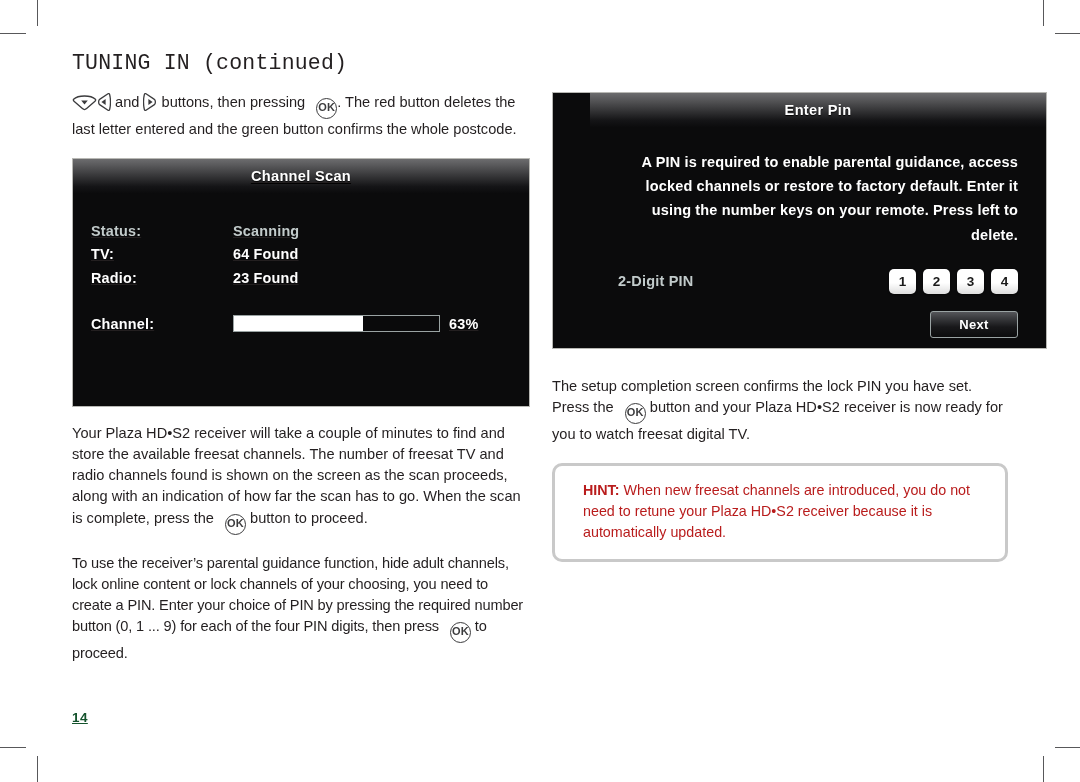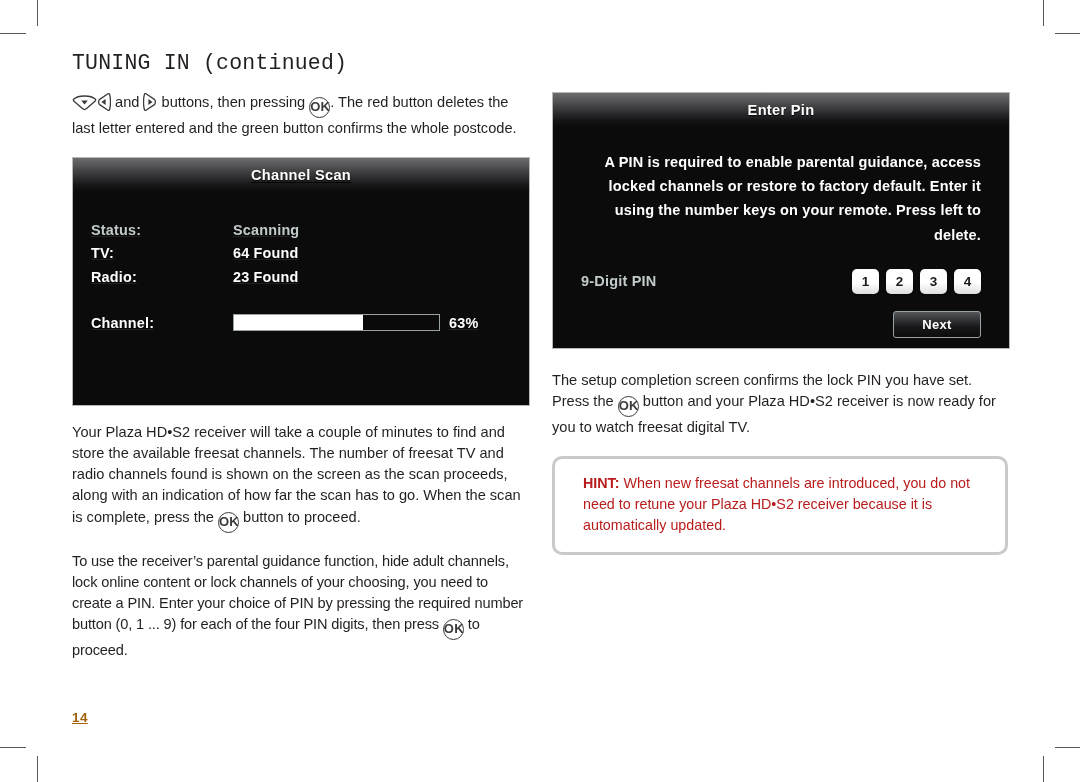--- a/index.html
+++ b/index.html
@@ -72,27 +72,28 @@
   
   .key {
     display: inline-block;
     vertical-align: -4px;
     position: relative;
   }
   .key-ok {
     width: 19px; height: 19px;
     border: 1.4px solid #3b3b3d;
     border-radius: 50%;
-    font-size: 13px;
+    font-size: 11px;
     font-weight: bold;
     line-height: 17px;
     text-align: center;
     letter-spacing: 0.2px;
     color: #3b3b3d;
     vertical-align: -4px;
+    margin-left: 7px;
   }
   .key-svg { vertical-align: -4px; }
 
   
   .tv-panel {
     border: 1px solid #b8b8b4;
     background: #0b0b0c;
     overflow: hidden;
   }
   .tv-header {
@@ -142,21 +143,21 @@
     position: relative;
   }
   .bar-fill {
     position: absolute;
     left: 0; top: 0; bottom: 0;
     background: #ffffff;
   }
   .bar-pct { margin-left: 9px; color: #ffffff; }
 
   
-  .panel-pin { width: 456px; height: 255px; margin-bottom: 21px; }
+  .panel-pin { width: 456px; height: 255px; margin-bottom: 27px; padding-left: 37px; }
   .pin-body { padding: 22px 28px 0 28px; }
   .pin-text {
     color: #ffffff;
     font-size: 14.5px;
     font-weight: bold;
     line-height: 24.3px;
     letter-spacing: 0.15px;
     margin: 0;
     text-align: right;
   }
@@ -226,21 +227,21 @@
   }
   .hint-lead { font-weight: bold; }
 
   
   .page-number {
     position: absolute;
     left: 72px;
     top: 710px;
     font-size: 13.5px;
     font-weight: bold;
-    color: #a16207;
+    color: #14532d;
     letter-spacing: 0.4px;
     text-decoration: underline;
   }
 </style>
 </head>
 <body>
 
 <div class="crop-v cm-tl-v"></div>
 <div class="crop-h cm-tl-h"></div>
 <div class="crop-v cm-tr-v"></div>
@@ -307,21 +308,21 @@
 
     <div class="col-right">
 
       <div class="tv-panel panel-pin">
         <div class="tv-header">Enter Pin</div>
         <div class="pin-body">
 
           <p class="pin-text">A PIN is required to enable parental guidance, access locked channels or restore to factory default. Enter it using the number keys on your remote. Press left to delete.</p>
 
           <div class="pin-entry">
-            <span class="pin-entry-label">9-Digit PIN</span>
+            <span class="pin-entry-label">2-Digit PIN</span>
             <div class="pin-digits">
               <div class="pin-digit">1</div>
               <div class="pin-digit">2</div>
               <div class="pin-digit">3</div>
               <div class="pin-digit">4</div>
             </div>
           </div>
 
           <div class="pin-next-row">
             <div class="btn-next">Next</div>

